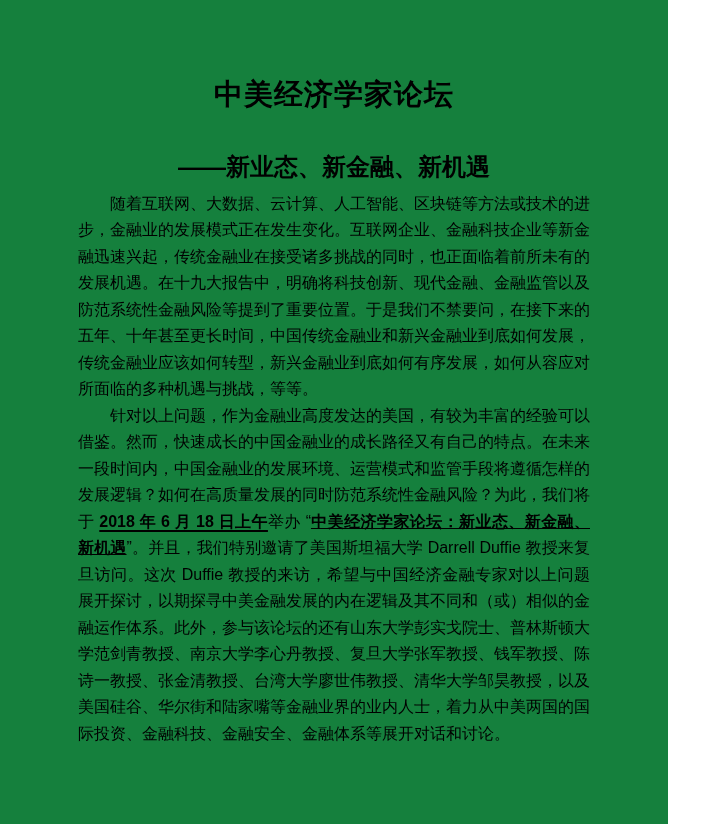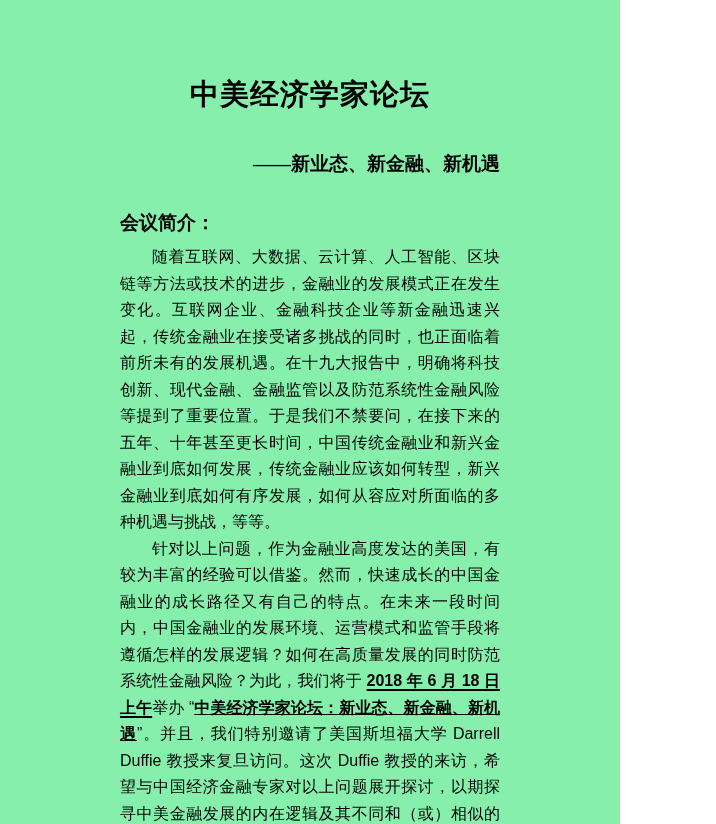--- a/index.html
+++ b/index.html
@@ -2,45 +2,44 @@
 <html><head>
 <meta charset="utf-8">
 <style>
   html, body {
     margin: 0;
     padding: 0;
     background: #ffffff;
   }
   .page {
     position: relative;
-    width: 620px;
+    width: 668px;
     height: 824px;
     box-sizing: border-box;
-    padding: 0 120px;
-    background: #86efac;
+    padding: 0 78px;
+    background: #15803d;
     color: #000000;
     font-family: "Liberation Sans", sans-serif;
     overflow: hidden;
   }
   .title {
     margin: 0;
     padding-top: 78px;
     font-size: 29px;
     font-weight: 700;
     text-align: center;
     line-height: 1.15;
     letter-spacing: 1px;
   }
   .subtitle {
     margin: 42px 0 0 0;
-    font-size: 19px;
+    font-size: 24px;
     font-weight: 700;
-    text-align: right;
+    text-align: center;
     line-height: 1.15;
-    font-family: Liberation Serif, serif;
   }
   .section-heading {
     margin: 37px 0 0 0;
     font-size: 19px;
     font-weight: 700;
     text-align: left;
     line-height: 1.15;
   }
   .para {
     margin: 0;
@@ -60,16 +59,15 @@
     text-decoration-thickness: 1.5px;
     text-underline-offset: 3px;
   }
 </style>
 </head>
 <body>
 
 <div class="page">
   <h1 class="title">中美经济学家论坛</h1>
   <h2 class="subtitle">——新业态、新金融、新机遇</h2>
-  <h3 class="section-heading">会议简介：</h3>
   <p class="para first">随着互联网、大数据、云计算、人工智能、区块链等方法或技术的进步，金融业的发展模式正在发生变化。互联网企业、金融科技企业等新金融迅速兴起，传统金融业在接受诸多挑战的同时，也正面临着前所未有的发展机遇。在十九大报告中，明确将科技创新、现代金融、金融监管以及防范系统性金融风险等提到了重要位置。于是我们不禁要问，在接下来的五年、十年甚至更长时间，中国传统金融业和新兴金融业到底如何发展，传统金融业应该如何转型，新兴金融业到底如何有序发展，如何从容应对所面临的多种机遇与挑战，等等。</p>
   <p class="para"><span>针对以上问题，作为金融业高度发达的美国，有较为丰富的经验可以借鉴。然而，快速成长的中国金融业的成长路径又有自己的特点。在未来一段时间内，中国金融业的发展环境、运营模式和监管手段将遵循怎样的发展逻辑？如何在高质量发展的同时防范系统性金融风险？为此，我们将于 </span><span class="bold underline">2018 年 6 月 18 日上午</span><span>举办 “</span><span class="bold">中美经济学家论坛：新业态、新金融、新机遇</span><span>”。并且，我们特别邀请了美国斯坦福大学 Darrell Duffie 教授来复旦访问。这次 Duffie 教授的来访，希望与中国经济金融专家对以上问题展开探讨，以期探寻中美金融发展的内在逻辑及其不同和（或）相似的金融运作体系。此外，参与该论坛的还有山东大学彭实戈院士、普林斯顿大学范剑青教授、南京大学李心丹教授、复旦大学张军教授、钱军教授、陈诗一教授、张金清教授、台湾大学廖世伟教授、清华大学邹昊教授，以及美国硅谷、华尔街和陆家嘴等金融业界的业内人士，着力从中美两国的国际投资、金融科技、金融安全、金融体系等展开对话和讨论。</span></p>
 </div>
 
 </body></html>

